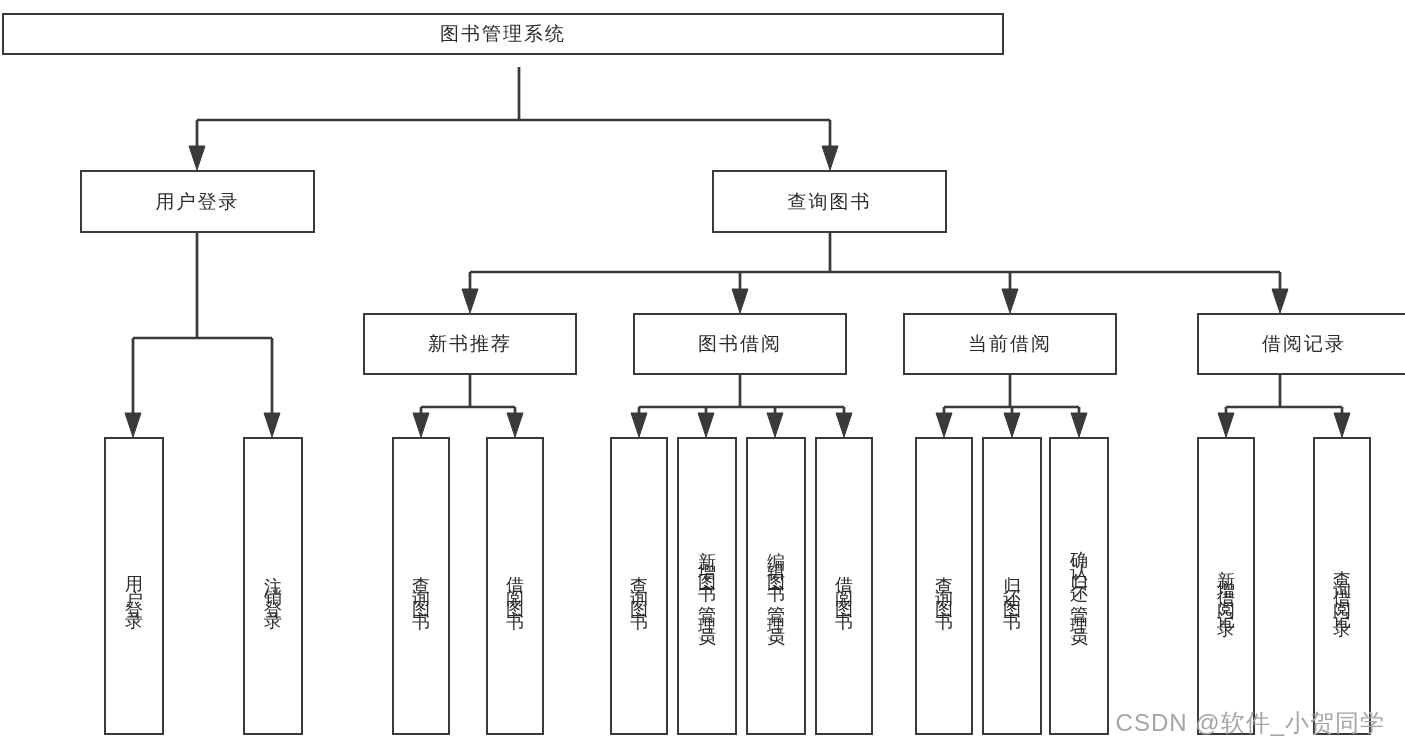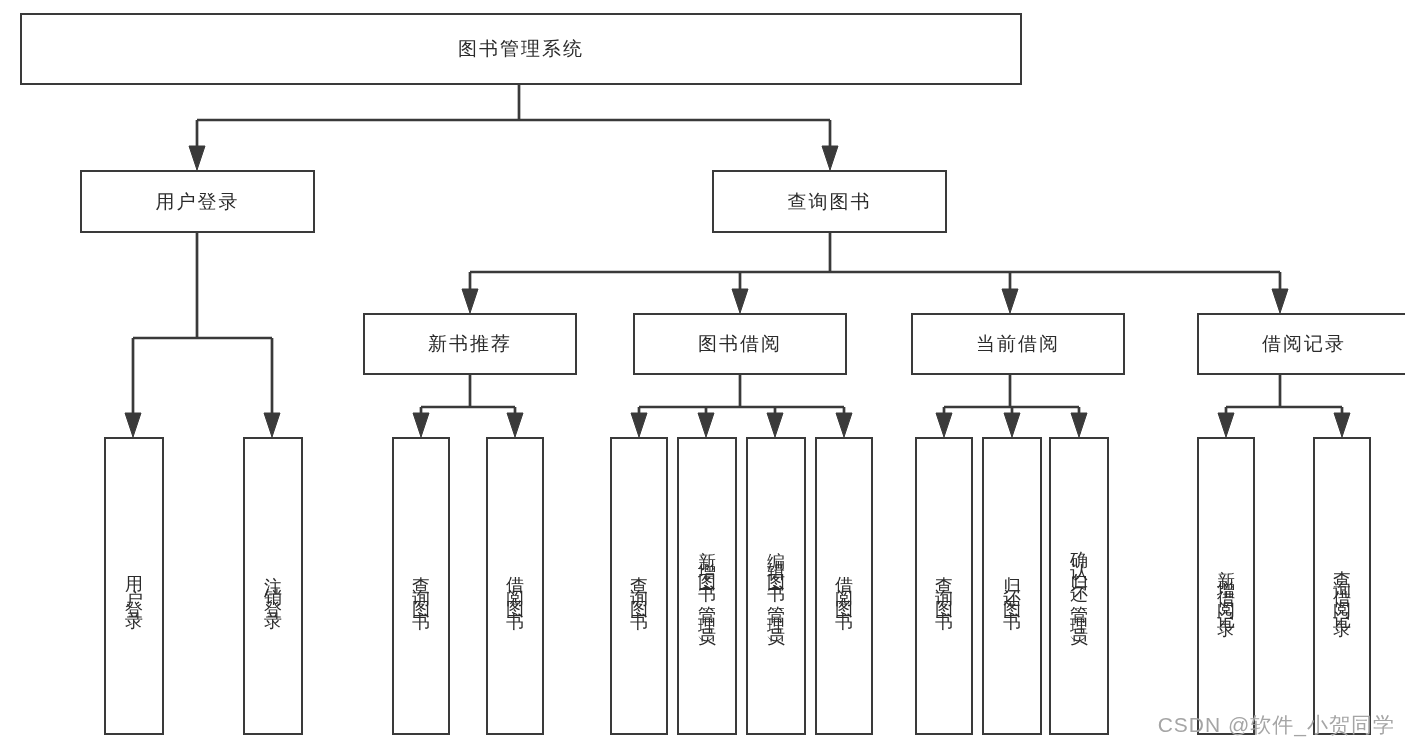--- a/index.html
+++ b/index.html
@@ -49,51 +49,51 @@
   }
   .node.leaf {
     writing-mode: vertical-rl;
     text-orientation: mixed;
     font-size: 18px;
     letter-spacing: 12px;
     line-height: 1;
     white-space: normal;
     text-align: center;
   }
-  .node.root    { left: 20px;  top: 13px;  width: 1002px; height: 72px; }
+  .node.root    { left: 2px;  top: 13px;  width: 1002px; height: 42px; }
   .node.lvl2    { top: 170px; height: 63px; width: 235px; }
   .node.lvl3    { top: 313px; height: 62px; width: 214px; }
   .node.leaf    { top: 437px; height: 298px; width: 58px; }
 
   #n-user-login      { left: 80px; }
   #n-book-mgmt       { left: 712px; }
   #n-new-book        { left: 363px; }
   #n-book-borrow     { left: 633px; }
-  #n-current-borrow  { left: 903px; margin-left: 8px; }
+  #n-current-borrow  { left: 903px; }
   #n-borrow-record   { left: 1173px; margin-left: 24px; }
 
   #lf-user-login     { left: 104px; width: 60px; }
   #lf-logout         { left: 243px; width: 60px; }
   #lf-query-book-1   { left: 392px; }
   #lf-borrow-book-1  { left: 486px; }
   #lf-query-book-2   { left: 610px; }
   #lf-add-book       { left: 677px; width: 60px; letter-spacing: 11px; }
   #lf-edit-book      { left: 746px; width: 60px; letter-spacing: 11px; }
   #lf-borrow-book-2  { left: 815px; }
   #lf-query-book-3   { left: 915px; }
   #lf-return-book    { left: 982px; width: 60px; }
   #lf-confirm-return { left: 1049px; width: 60px; letter-spacing: 11px; }
   #lf-add-record     { left: 1197px; letter-spacing: 10px; }
   #lf-query-record   { left: 1313px; letter-spacing: 10px; }
 
   .watermark {
     position: absolute;
-    right: 10px;
+    right: 20px;
     bottom: 8px;
-    font-size: 21px;
+    font-size: 24px;
     color: var(--watermark);
     letter-spacing: 1px;
     pointer-events: none;
   }
 </style>
 </head>
 <body>
 
 <div class="canvas">
 

